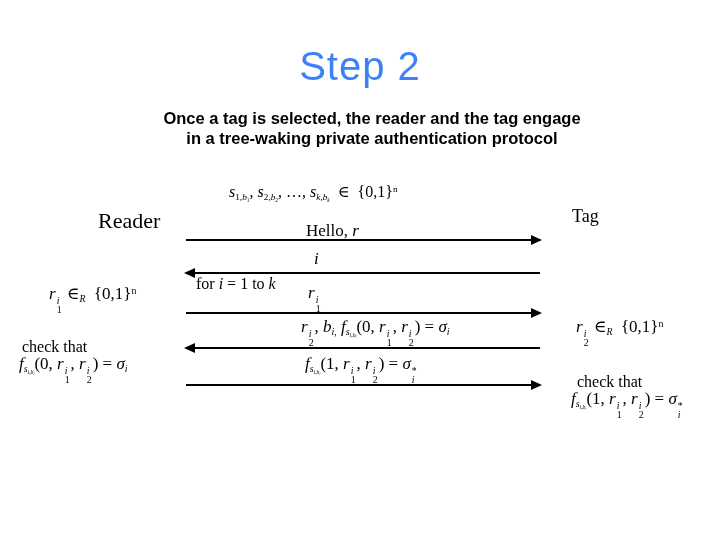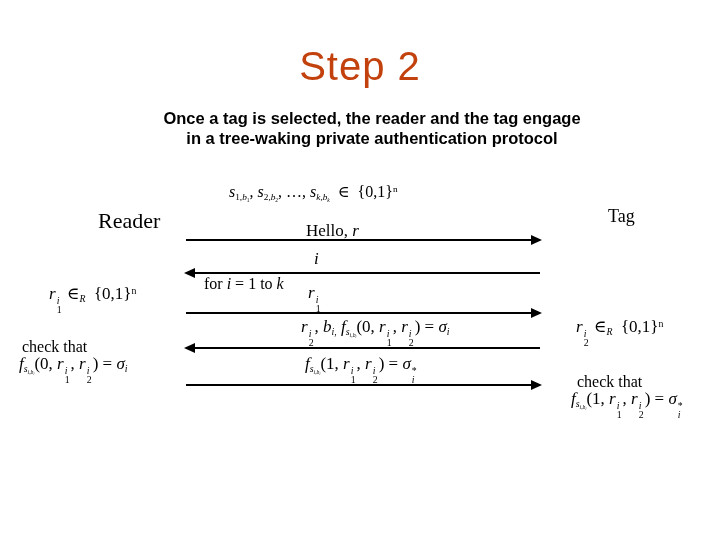--- a/index.html
+++ b/index.html
@@ -7,21 +7,21 @@
     position:relative; width:720px; height:540px; background:#ffffff;
     font-family:"Liberation Serif","DejaVu Serif",serif; color:#000;
     overflow:hidden;
   }
   .abs { position:absolute; white-space:nowrap; }
 
   
   #title {
     left:0; top:44px; width:720px; text-align:center;
     font-family:"Liberation Sans","DejaVu Sans",sans-serif;
-    font-size:40px; font-weight:400; letter-spacing:1px; color:#c2410c;
+    font-size:40px; font-weight:400; letter-spacing:1px; color:#3b82f6;
   }
   #subtitle {
     left:12px; top:108px; width:720px; text-align:center;
     font-family:"Liberation Sans","DejaVu Sans",sans-serif;
     font-size:16.5px; font-weight:bold; line-height:20px; color:#000;
   }
 
   
   .m  { font-size:17px; }
   .m2 { font-size:16px; }
@@ -30,21 +30,21 @@
   sub, sup { font-size:58%; line-height:0; }
   sub { vertical-align:-0.35em; }
   sup { vertical-align:0.55em; }
   .stk {
     display:inline-flex; flex-direction:column; align-items:flex-start;
     font-size:58%; line-height:0.95; vertical-align:-0.5em; margin:0 1px;
   }
   .stk .up, .stk .dn { display:block; }
 
   #reader-label { left:98px;  top:208px; font-size:22px; }
-  #tag-label    { left:608px; top:206px; font-size:18px; }
+  #tag-label    { left:572px; top:206px; font-size:18px; }
 
   #setup-formula { left:229px; top:182px; font-size:16px; }
 
   
   .msg-arrow { position:absolute; left:186px; width:354px; height:0; border-top:2px solid #000; }
   .msg-arrow.right::after {
     content:""; position:absolute; right:-2px; top:-6px; width:0; height:0;
     border-top:5px solid transparent; border-bottom:5px solid transparent;
     border-left:11px solid #000;
   }
@@ -58,21 +58,21 @@
   #arrow-3 { top:312px; }
   #arrow-4 { top:347px; }
   #arrow-5 { top:384px; }
 
   
   #msg-hello { left:306px; top:221px; }
   #msg-i     { left:314px; top:249px; }
   #msg-r1    { left:308px; top:283px; }
   #msg-tag-response   { left:301px; top:317px; }
   #msg-reader-confirm { left:305px; top:354px; }
-  #loop-label { left:204px; top:275px; }
+  #loop-label { left:196px; top:275px; }
 
   
   #reader-pick   { left:49px; top:283px; }
   #reader-check  { left:22px; top:338px; }
   #reader-verify { left:19px; top:354px; }
 
   
   #tag-pick   { left:576px; top:316px; }
   #tag-check  { left:577px; top:373px; }
   #tag-verify { left:571px; top:389px; }

